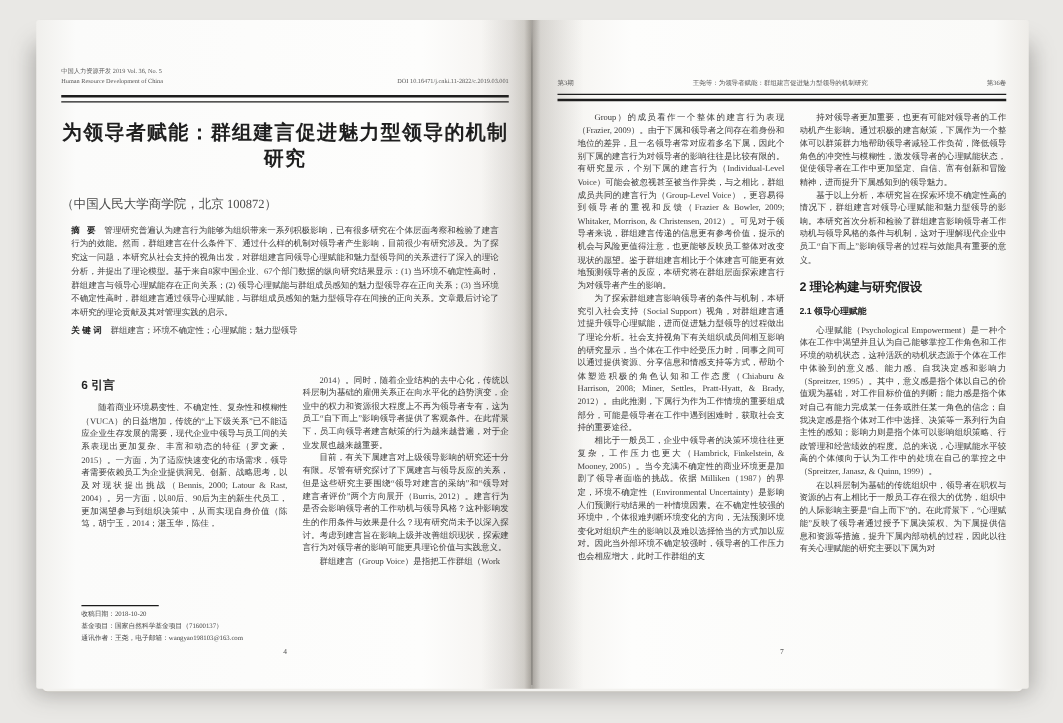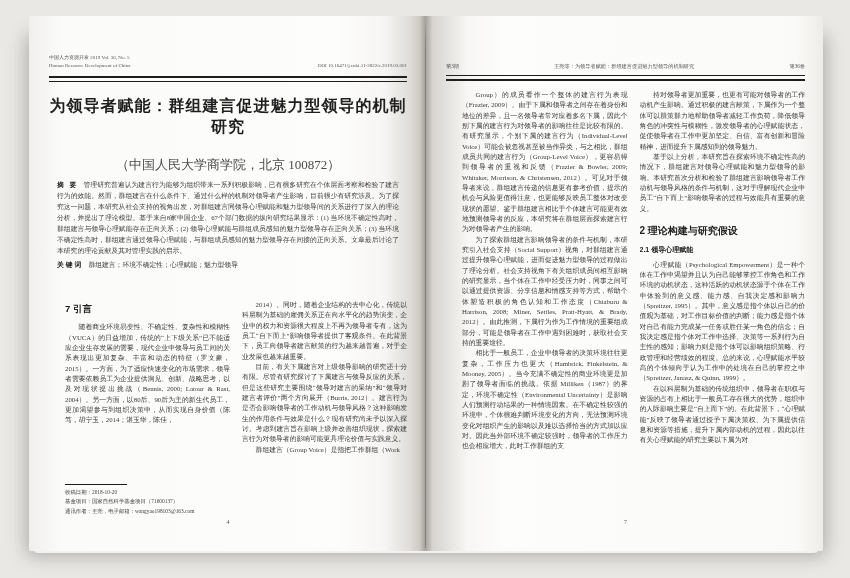--- a/index.html
+++ b/index.html
@@ -48,22 +48,22 @@
   .lp-title{
     position:absolute;top:80px;left:0;right:0;text-align:center;
     font-family:"Liberation Sans", sans-serif;
     font-size:16px;font-weight:bold;color:#1f1f1f;letter-spacing:1px;
   }
   .lp-authors{
     position:absolute;top:122px;left:0;right:0;text-align:center;
     font-size:8.5px;color:#3a3a3a;letter-spacing:2px;
   }
   .lp-affiliation{
-    position:absolute;top:140px;left:0;right:0;text-align:center;
-    font-size:13px;color:#4a4a4a;
+    position:absolute;top:140px;left:0;right:0;
+    font-size:10px;color:#4a4a4a;
   }
   .lp-abstract{
     position:absolute;top:163px;left:8px;right:8px;
     font-size:6.8px;line-height:1.62;text-align:justify;color:#3d3d3d;
   }
   .abs-label,.kw-label{font-weight:bold;letter-spacing:2px;margin-right:5px;color:#222;}
   .lp-keywords{margin-top:3px;}
   .cols{
     position:absolute;left:16px;right:0;display:flex;gap:12px;
   }
@@ -135,21 +135,21 @@
             <span class="abs-label">摘  要</span><span>管理研究普遍认为建言行为能够为组织带来一系列积极影响，已有很多研究在个体层面考察和检验了建言行为的效能。然而，群组建言在什么条件下、通过什么样的机制对领导者产生影响，目前很少有研究涉及。为了探究这一问题，本研究从社会支持的视角出发，对群组建言同领导心理赋能和魅力型领导间的关系进行了深入的理论分析，并提出了理论模型。基于来自8家中国企业、67个部门数据的纵向研究结果显示：(1) 当环境不确定性高时，群组建言与领导心理赋能存在正向关系；(2) 领导心理赋能与群组成员感知的魅力型领导存在正向关系；(3) 当环境不确定性高时，群组建言通过领导心理赋能，与群组成员感知的魅力型领导存在间接的正向关系。文章最后讨论了本研究的理论贡献及其对管理实践的启示。</span>
           </div>
           <div class="lp-keywords">
             <span class="kw-label">关键词</span><span>群组建言；环境不确定性；心理赋能；魅力型领导</span>
           </div>
         </div>
 
         <div class="cols lp-cols">
           <div class="col col1-flex">
             <div class="col1-body">
-              <div class="h-intro">7 引言</div>
+              <div class="h-intro">6 引言</div>
               <p>随着商业环境易变性、不确定性、复杂性和模糊性（VUCA）的日益增加，传统的“上下级关系”已不能适应企业生存发展的需要，现代企业中领导与员工间的关系表现出更加复杂、丰富和动态的特征（罗文豪，2015）。一方面，为了适应快速变化的市场需求，领导者需要依赖员工为企业提供洞见、创新、战略思考，以及对现状提出挑战（Bennis, 2000; Latour &amp; Rast, 2004）。另一方面，以80后、90后为主的新生代员工，更加渴望参与到组织决策中，从而实现自身价值（陈笃，胡宁玉，2014；湛玉华，陈佳，</p>
             </div>
             <div class="footnotes">
               <div class="fn-rule"></div>
               <div class="fn-line">收稿日期：2018-10-20</div>
               <div class="fn-line">基金项目：国家自然科学基金项目（71600137）</div>
               <div class="fn-line">通讯作者：王尧，电子邮箱：wangyao198103@163.com</div>
             </div>
           </div>
           <div class="col">

